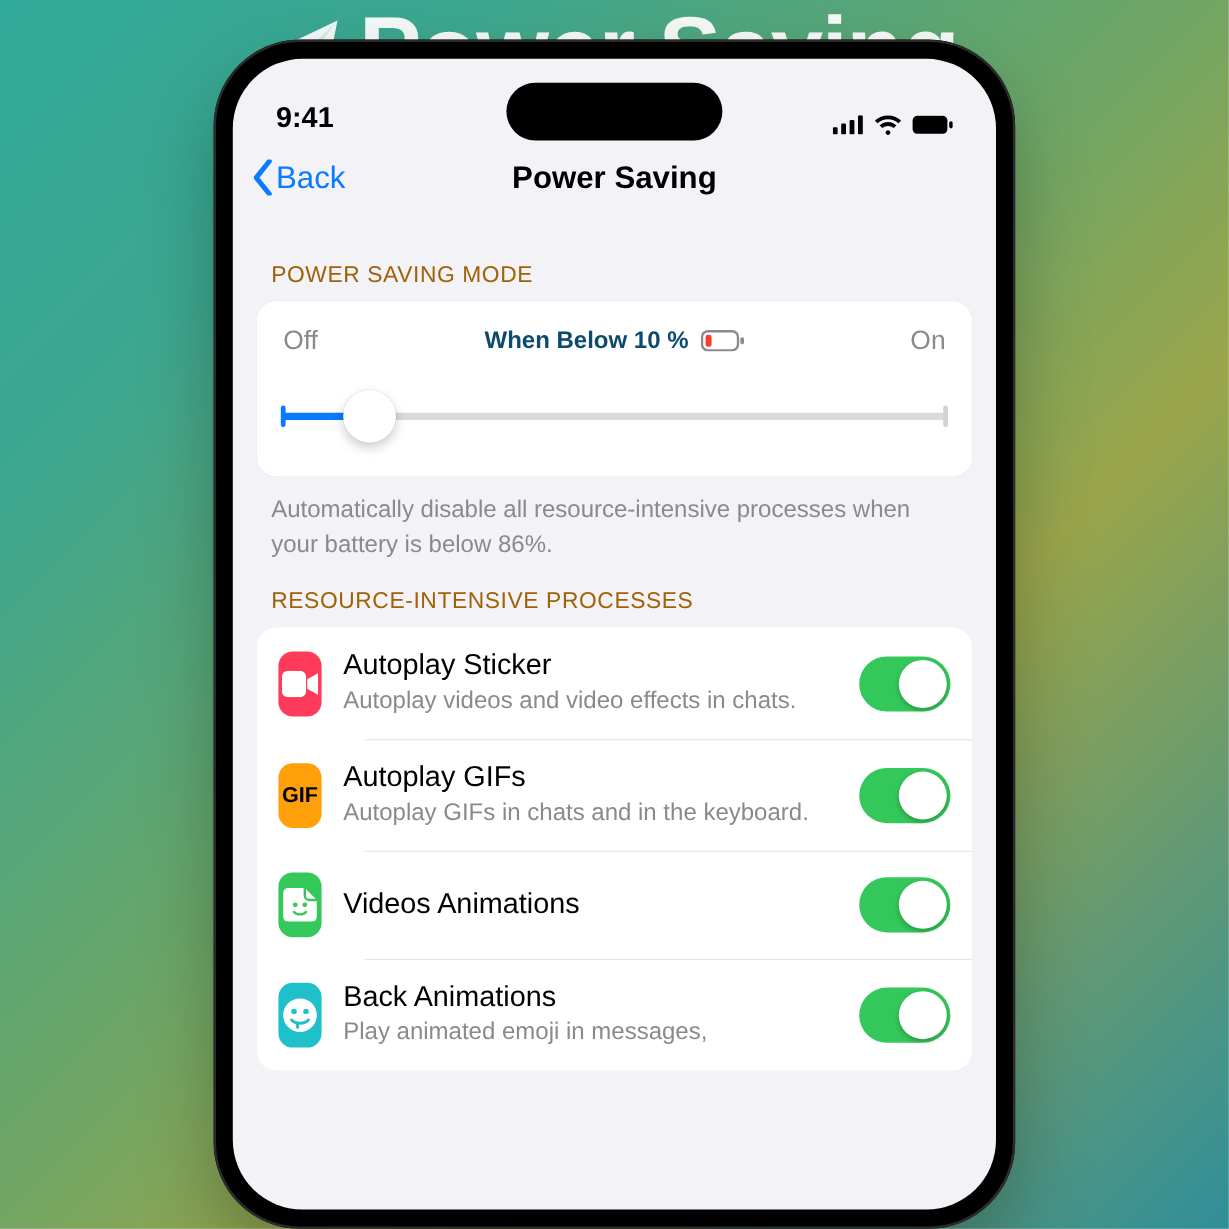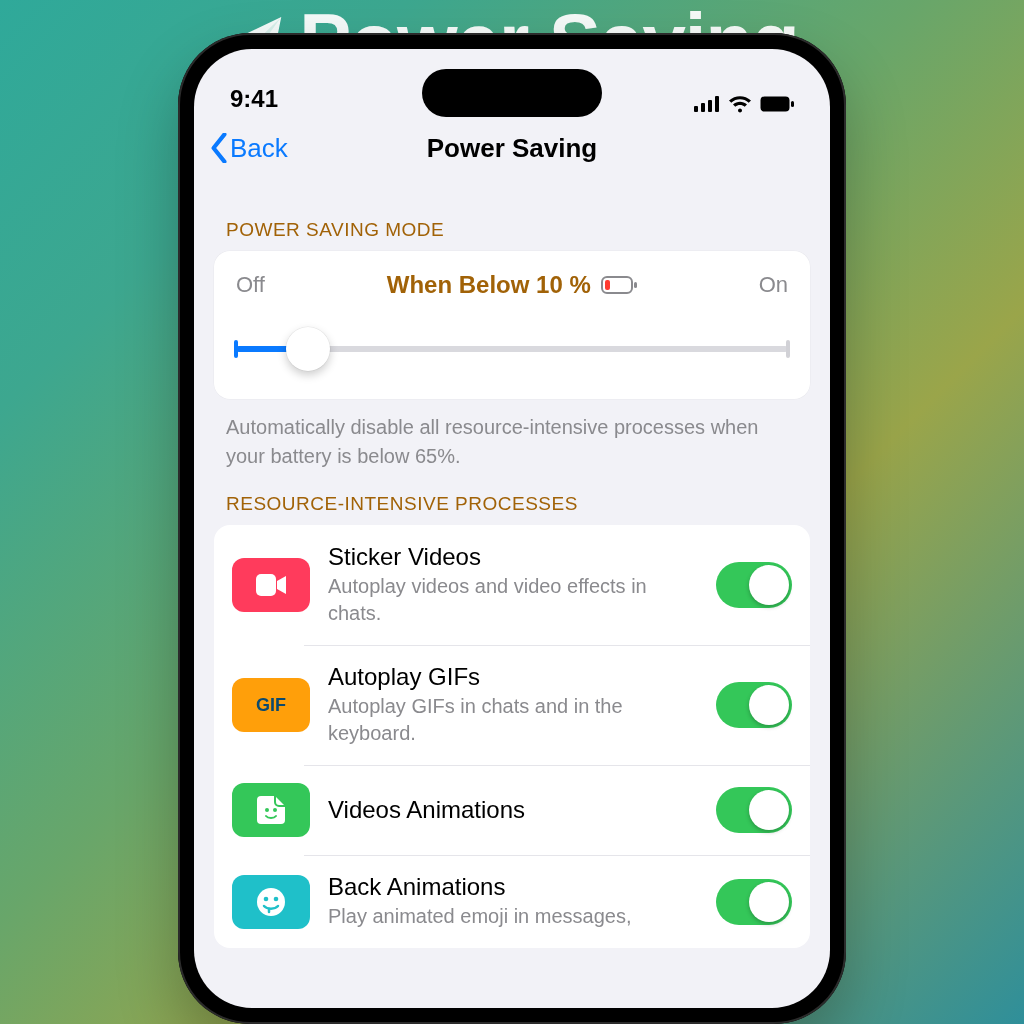--- a/index.html
+++ b/index.html
@@ -51,35 +51,35 @@
     height: 62px; display: flex; align-items: center; padding: 0 16px; position: relative;
   }
   .back-btn { display: flex; align-items: center; color: #0a7aff; font-size: 26px; gap: 2px; cursor: pointer; }
   .back-chevron { width: 18px; height: 30px; }
   .nav-title { position: absolute; left: 0; right: 0; text-align: center; font-size: 26px; font-weight: 600; color: #000; pointer-events: none; }
 
   .content { padding: 18px 20px 0; }
   .group-header { font-size: 19px; color: #a16207; letter-spacing: 0.5px; padding: 22px 12px 10px; text-transform: uppercase; }
   .panel { background: #fff; border-radius: 16px; padding: 20px 22px 22px; box-shadow: 0 0 0 0.5px rgba(0,0,0,0.04); }
   .slider-row-labels { display: flex; align-items: center; justify-content: space-between; font-size: 22px; color: #8a8a8e; }
-  .slider-center { display: flex; align-items: center; gap: 10px; color: #a16207; font-weight: 600; font-size: 24px; }
+  .slider-center { display: flex; align-items: center; gap: 10px; color: #0c4a6e; font-weight: 600; font-size: 20px; }
   .mini-batt { display: inline-flex; }
   .slider-wrap { position: relative; height: 56px; margin-top: 22px; }
   .track { position: absolute; left: 0; right: 0; top: 50%; height: 6px; transform: translateY(-50%); background: #d9d9de; border-radius: 3px; }
   .track .fill { position: absolute; left: 0; top: 0; bottom: 0; width: 13%; background: #0a7aff; border-radius: 3px; }
   .tick { position: absolute; top: 50%; width: 4px; height: 14px; border-radius: 2px; transform: translate(-50%, -50%); }
   .tick.left { left: 0; background: #0a7aff; height: 18px; }
   .tick.right { right: 0; background: #d1d1d6; height: 18px; transform: translate(50%,-50%); }
   .thumb { position: absolute; top: 50%; left: 13%; width: 44px; height: 44px; background: #fff; border-radius: 50%; transform: translate(-50%,-50%); box-shadow: 0 4px 10px rgba(0,0,0,.2), 0 0 0 0.5px rgba(0,0,0,.08); }
   .group-footer { font-size: 20px; color: #8a8a8e; padding: 14px 12px 0; line-height: 1.45; }
 
   .list-panel { background: #fff; border-radius: 16px; margin-top: 0; overflow: hidden; }
   .row { display: flex; align-items: center; padding: 18px 18px; gap: 18px; position: relative; }
   .row + .row::before { content: ""; position: absolute; left: 90px; right: 0; top: 0; height: 1px; background: #e5e5ea; }
-  .row-icon { width: 78px; height: 54px; border-radius: 12px; display: flex; align-items: center; justify-content: center; flex: none; color: #0c4a6e; font-weight: 800; text-align: right; }
+  .row-icon { width: 36px; height: 54px; border-radius: 12px; display: flex; align-items: center; justify-content: center; flex: none; color: #000000; font-weight: 800; text-align: right; }
   .row-main { flex: 1; min-width: 0; }
   .row-title { font-size: 24px; color: #000; font-weight: 500; }
   .row-sub { font-size: 20px; color: #8a8a8e; line-height: 1.35; margin-top: 2px; }
   .switch { width: 76px; height: 46px; border-radius: 23px; position: relative; flex: none; cursor: pointer; }
   .switch.on { background: #34c759; }
   .switch .knob { position: absolute; top: 3px; right: 3px; width: 40px; height: 40px; background: #fff; border-radius: 50%; box-shadow: 0 2px 4px rgba(0,0,0,.25); }
 
   .ic-video { background: #ff3b5c; }
   .ic-gif { background: #ff9f0a; font-size: 18px; }
   .ic-sticker { background: #34c759; }
@@ -156,34 +156,34 @@
         </div>
         <div class="slider-wrap">
           <div class="track">
               <div class="fill"></div>
             </div>
           <div class="tick left"></div>
           <div class="tick right"></div>
           <div class="thumb"></div>
         </div>
       </div>
-      <div class="group-footer">Automatically disable all resource-intensive processes when your battery is below 65%.</div>
+      <div class="group-footer">Automatically disable all resource-intensive processes when your battery is below 86%.</div>
 
       <div class="group-header">RESOURCE-INTENSIVE PROCESSES</div>
       <div class="list-panel">
 
         <div class="row">
           <div class="row-icon ic-video">
             <svg width="30" height="22" viewBox="0 0 30 22">
                 <rect x="0" y="0" width="20" height="22" rx="5" fill="#fff"></rect>
                 <path d="M21 7 L30 2 V20 L21 15 Z" fill="#fff"></path>
               </svg>
           </div>
           <div class="row-main">
-            <div class="row-title">Sticker Videos</div>
+            <div class="row-title">Autoplay Sticker</div>
             <div class="row-sub">Autoplay videos and video effects in chats.</div>
           </div>
           <div class="switch on">
               <div class="knob"></div>
             </div>
         </div>
 
         <div class="row">
           <div class="row-icon ic-gif">
               <span>GIF</span>

